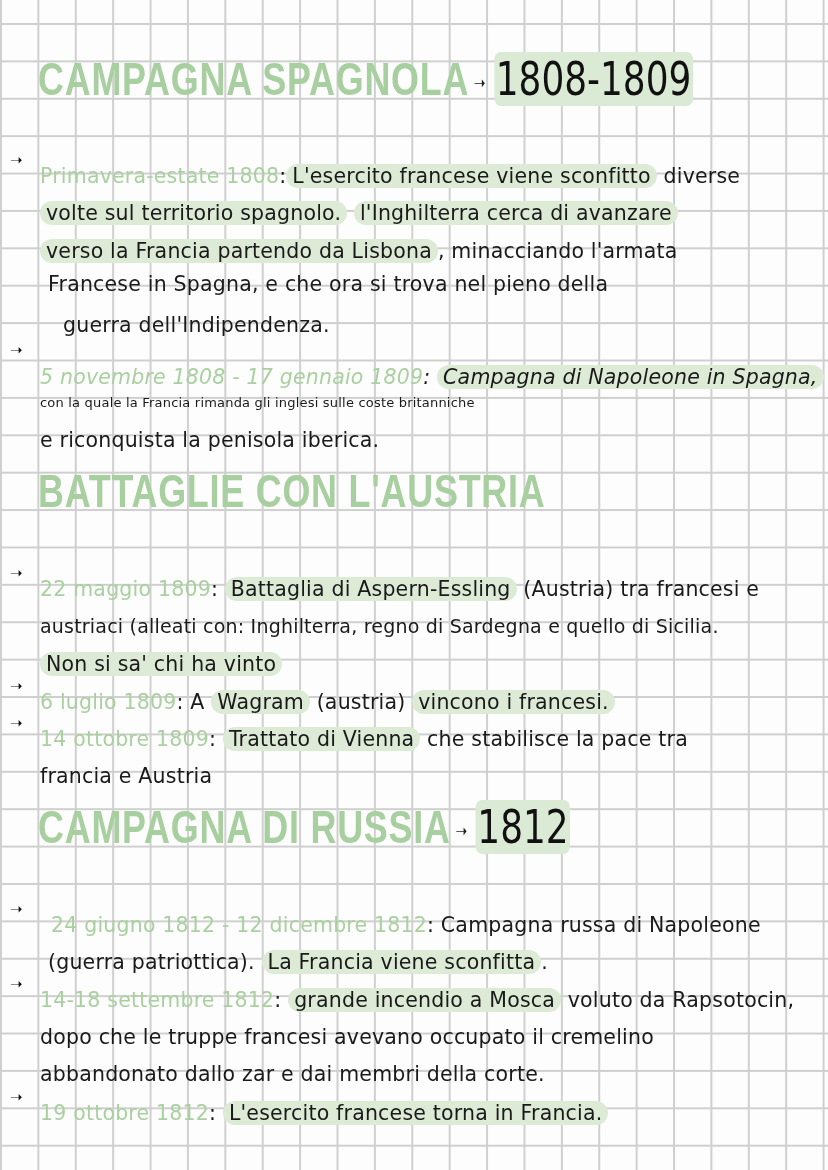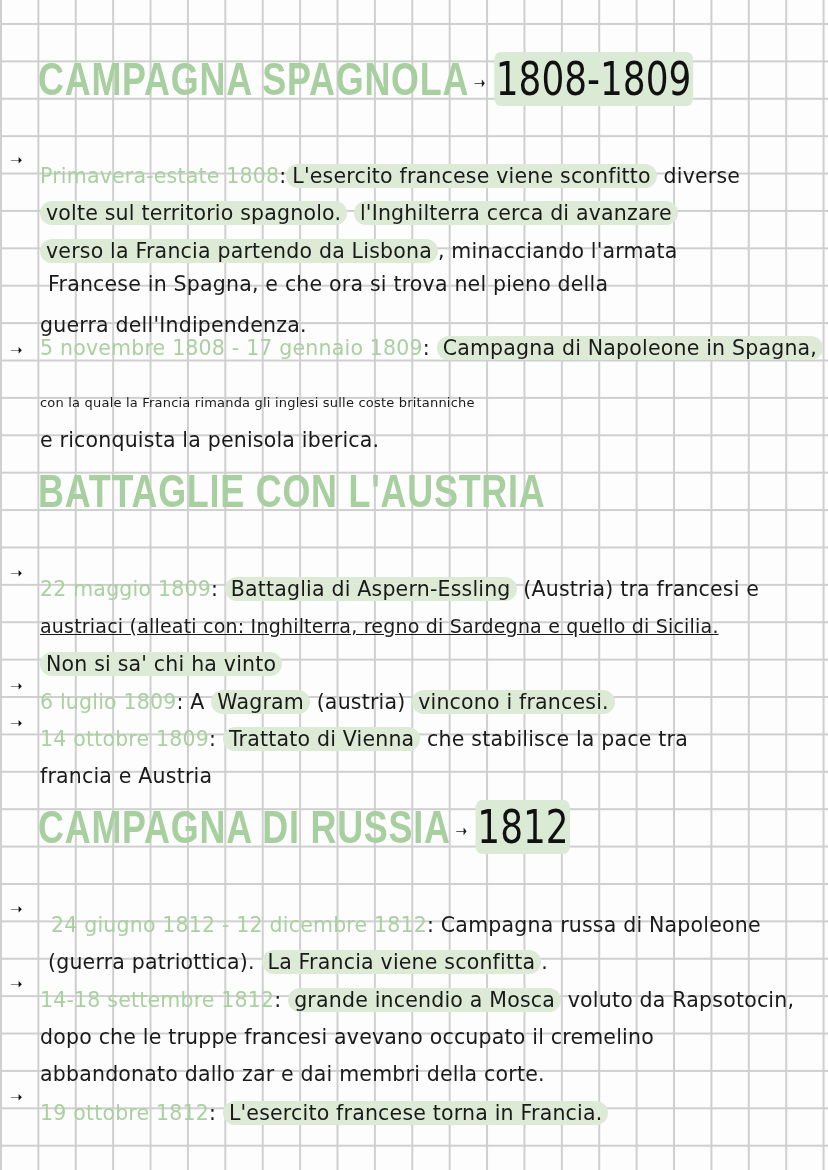--- a/index.html
+++ b/index.html
@@ -54,44 +54,44 @@
   </div>
   <div class="line" style="top:182px;">
     <span class="hl">volte sul territorio spagnolo.</span><span> </span><span class="hl">l'Inghilterra cerca di avanzare</span>
   </div>
   <div class="line" style="top:220px;">
     <span class="hl">verso la Francia partendo da Lisbona</span><span>, minacciando l'armata</span>
   </div>
   <div class="line" style="top:253px;padding-left:8px;">
     <span>Francese in Spagna, e che ora si trova nel pieno della</span>
   </div>
-  <div class="line" style="top:294px;">
+  <div class="line" style="top:294px;padding-left:23px;">
     <span>guerra dell'Indipendenza.</span>
   </div>
 
   <span class="bullet" style="top:335px;">➝</span>
-  <div class="line" style="top:317px;">
+  <div class="line" style="top:346px;font-style:italic;">
     <span class="date">5 novembre 1808 - 17 gennaio 1809</span><span>: </span><span class="hl">Campagna di Napoleone in Spagna,</span>
   </div>
   <div class="line" style="top:372px; font-size:13px;">
     <span>con la quale la Francia rimanda gli inglesi sulle coste britanniche</span>
   </div>
   <div class="line" style="top:409px;">
     <span>e riconquista la penisola iberica.</span>
   </div>
 
   <div class="heading" style="top:468px;">
     <span>BATTAGLIE CON L'AUSTRIA</span>
   </div>
 
   <span class="bullet" style="top:558px;">➝</span>
   <div class="line" style="top:558px;">
     <span class="date">22 maggio 1809</span><span>: </span><span class="hl">Battaglia di Aspern-Essling</span><span> (Austria) tra francesi e</span>
   </div>
-  <div class="line" style="top:595px; font-size:19px;text-decoration:underline;">
+  <div class="line" style="top:595px; font-size:19px;">
     <span>austriaci (alleati con: Inghilterra, regno di Sardegna e quello di Sicilia.</span>
   </div>
   <div class="line" style="top:633px;">
     <span class="hl">Non si sa' chi ha vinto</span>
   </div>
 
   <span class="bullet" style="top:671px;">➝</span>
   <div class="line" style="top:671px;">
     <span class="date">6 luglio 1809</span><span>: A </span><span class="hl">Wagram</span><span> (austria) </span><span class="hl">vincono i francesi.</span>
   </div>

